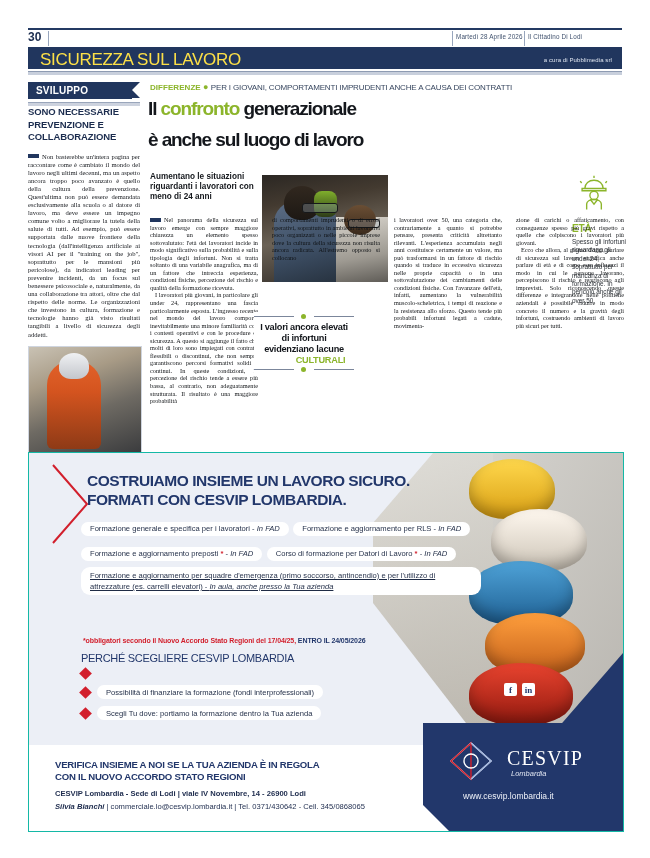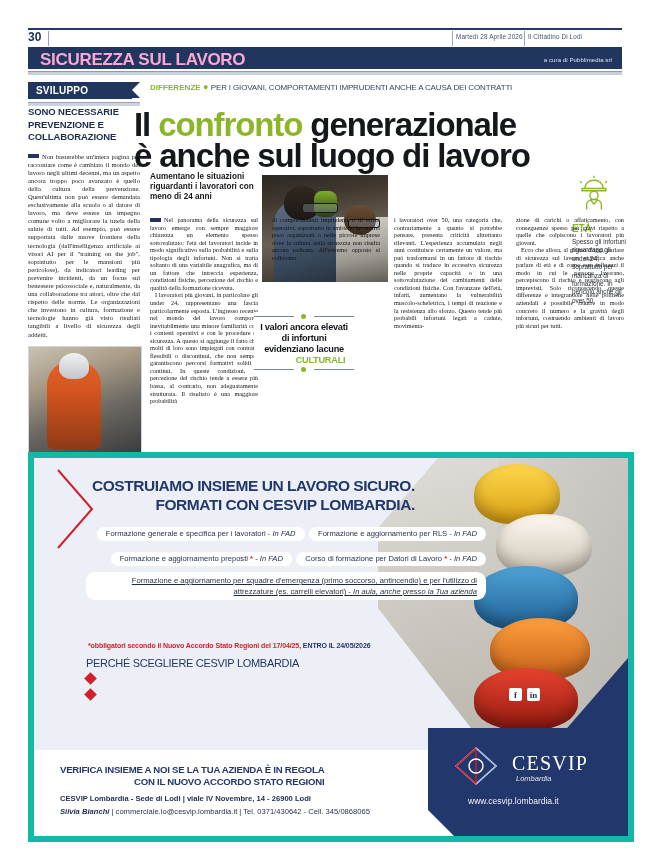--- a/index.html
+++ b/index.html
@@ -9,21 +9,21 @@
   
   .topline{position:absolute;left:28px;top:28px;width:594px;height:2px;background:#243a63;}
   .folio{position:absolute;left:28px;top:30px;font-size:12px;font-weight:bold;color:#1b2c4e;letter-spacing:.2px;}
   .toprules{position:absolute;left:48px;top:31px;width:574px;height:15px;border-left:1px solid #98a6bd;}
   .topmeta{position:absolute;top:33px;font-size:6.3px;color:#41526e;letter-spacing:.15px;white-space:nowrap;font-family:"Liberation Sans",sans-serif;}
   .topmeta.date{left:456px;}
   .topmeta.paper{left:528px;}
   .divv{position:absolute;top:31px;width:1px;height:15px;background:#98a6bd;}
 
   .mast{position:absolute;left:28px;top:47px;width:594px;height:22px;background:#21365e;}
-  .mast .ttl{position:absolute;left:12px;top:3px;font-size:17px;font-weight:bold;color:#f9a8d4;letter-spacing:-.3px;font-family:"Liberation Sans",sans-serif;}
+  .mast .ttl{position:absolute;left:12px;top:3px;font-size:17px;font-weight:normal;color:#fde047;letter-spacing:-.3px;font-family:"Liberation Sans",sans-serif;}
   .mast .cura{position:absolute;right:10px;top:10px;font-size:6px;color:#dfe5f0;letter-spacing:.1px;}
   .mastrule{position:absolute;left:28px;top:71px;width:594px;height:3px;background:#c8cfdc;border-top:1px solid #8e9bb2;}
 
   
   .side{position:absolute;left:28px;top:82px;width:112px;}
   .side-tag{position:relative;height:17px;background:#21365e;width:104px;}
   .side-tag span{position:absolute;left:8px;top:3px;font-size:10px;font-weight:bold;color:#fff;letter-spacing:.2px;}
   .side-tag:after{content:"";position:absolute;left:104px;top:0;border-top:8.5px solid #21365e;border-bottom:8.5px solid #21365e;border-right:8px solid transparent;}
   .side-rule{width:112px;height:3px;background:#ccd2de;margin-top:3px;border-top:1px solid #9aa6bb;}
   .side-h{margin-top:0;font-size:9.5px;line-height:12.5px;font-weight:bold;color:#1b2c4e;letter-spacing:-.1px;}
@@ -34,21 +34,21 @@
   .side-photo:before{content:"";position:absolute;left:18px;top:14px;width:54px;height:88px;border-radius:24px 24px 6px 6px;
     background:linear-gradient(180deg,#e2622a 0%,#d4541f 35%,#8e3a16 100%);}
   .side-photo:after{content:"";position:absolute;left:30px;top:6px;width:30px;height:26px;border-radius:50% 50% 40% 40%;
     background:linear-gradient(180deg,#f0f1f3 0%,#c3c6cc 100%);}
 
   
   .kicker{position:absolute;left:150px;top:82px;width:474px;font-size:8px;font-weight:bold;color:#3b4a63;letter-spacing:.05px;white-space:nowrap;}
   .kicker .k1{color:#8cb52b;}
   .kicker .dot{color:#8cb52b;font-size:9px;}
   .kicker .k2{font-weight:normal;color:#37465f;letter-spacing:-.15px;}
-  .headline{position:absolute;left:134px;top:93px;width:478px;font-size:33px;line-height:31px;font-weight:bold;color:#14171c;letter-spacing:-1.1px;margin-top:16px;}
+  .headline{position:absolute;left:148px;top:93px;width:478px;font-size:19px;line-height:31px;font-weight:bold;color:#14171c;letter-spacing:-1.1px;}
   .headline .hl{color:#8cb52b;}
 
   .subhead{position:absolute;left:150px;top:172px;width:110px;font-size:8.2px;line-height:10.2px;font-weight:bold;color:#14171c;}
 
   .photo{position:absolute;left:262px;top:175px;width:126px;height:107px;overflow:hidden;
     background:linear-gradient(170deg,#2b2723 0%,#433a30 25%,#6b6256 55%,#2e2a26 100%);}
   .photo .w1{position:absolute;left:12px;top:26px;width:62px;height:82px;border-radius:22px 18px 0 0;background:linear-gradient(165deg,#5c6d84 0%,#3f5168 55%,#27323f 100%);}
   .photo .w1h{position:absolute;left:22px;top:11px;width:36px;height:34px;border-radius:50% 50% 44% 44%;background:linear-gradient(180deg,#31281f 0%,#1d1814 100%);}
   .photo .muff{position:absolute;left:52px;top:16px;width:23px;height:26px;border-radius:8px;background:linear-gradient(180deg,#7fae2c 0%,#2d3b17 100%);}
   .photo .w2{position:absolute;left:74px;top:42px;width:52px;height:66px;background:linear-gradient(170deg,#d8d4cc 0%,#9e9a92 60%,#5d5a55 100%);}
@@ -76,21 +76,21 @@
   
   .pull{position:absolute;left:254px;top:312px;width:100px;background:#fff;padding:2px 0 3px 0;}
   .pull .bar{height:5px;position:relative;}
   .pull .bar:before,.pull .bar:after{content:"";position:absolute;top:2px;width:40px;height:1.4px;background:#7b869b;}
   .pull .bar:before{left:0;} .pull .bar:after{right:0;}
   .pull .bar i{position:absolute;left:47px;top:0;width:5px;height:5px;border-radius:50%;background:#8cb52b;}
   .pull .qt{font-size:9.2px;line-height:11px;font-weight:bold;color:#14171c;text-align:center;letter-spacing:-.25px;padding:3px 2px 1px;}
   .pull .qt em{font-style:normal;color:#8cb52b;margin-left:33px;}
 
   
-  .ad{position:absolute;left:28px;top:452px;width:594px;height:378px;background:#eceff6;overflow:hidden;border:6px solid #14b8a6;text-align:right;}
+  .ad{position:absolute;left:28px;top:452px;width:594px;height:378px;background:#eceff6;overflow:hidden;border:1px solid #14b8a6;}
   .ad-photo{position:absolute;right:0;top:0;width:250px;height:292px;overflow:hidden;background:#cfd3d8;}
   .hh{position:absolute;border-radius:50% 50% 42% 42%;box-shadow:inset 0 -7px 14px rgba(0,0,0,.28);}
   .ad-photo .bgw{position:absolute;inset:0;background:linear-gradient(120deg,#e9e7e2 0%,#cfcdc8 40%,#b9b6b0 100%);}
   .ad-photo .blur{position:absolute;left:0;top:0;width:120px;height:292px;background:linear-gradient(180deg,#dcdad4,#b7b2a8);opacity:.75;}
   .ad-shape{position:absolute;left:0;top:0;width:100%;height:100%;}
 
   .ad-body{position:absolute;left:0;top:0;width:470px;height:292px;}
   .ad-h1{position:absolute;left:58px;top:18px;font-size:15.5px;font-weight:bold;color:#22376b;letter-spacing:-.45px;line-height:19px;}
   .ad-h1 .l2{display:block;}
   .ad-list{position:absolute;left:52px;top:64px;width:400px;}
@@ -253,20 +253,25 @@
       <div class="note"><span>*obbligatori secondo il Nuovo Accordo Stato Regioni del 17/04/25, </span><span class="b">ENTRO IL 24/05/2026</span></div>
 
       <div class="ad-h2">PERCHÉ SCEGLIERE CESVIP LOMBARDIA</div>
 
       <div class="blist">
         <div class="brow">
             <span class="dia"></span>
           </div>
         <div class="brow">
             <span class="dia"></span>
+            <span class="bpill">Possibilità di finanziare la formazione (fondi interprofessionali)</span>
+          </div>
+        <div class="brow">
+            <span class="dia"></span>
+            <span class="bpill">Scegli Tu dove: portiamo la formazione dentro la Tua azienda</span>
           </div>
       </div>
     </div>
 
     <div class="social">
       <span class="sic">f</span>
       <span class="sic">in</span>
     </div>
 
     <div class="ad-foot">

